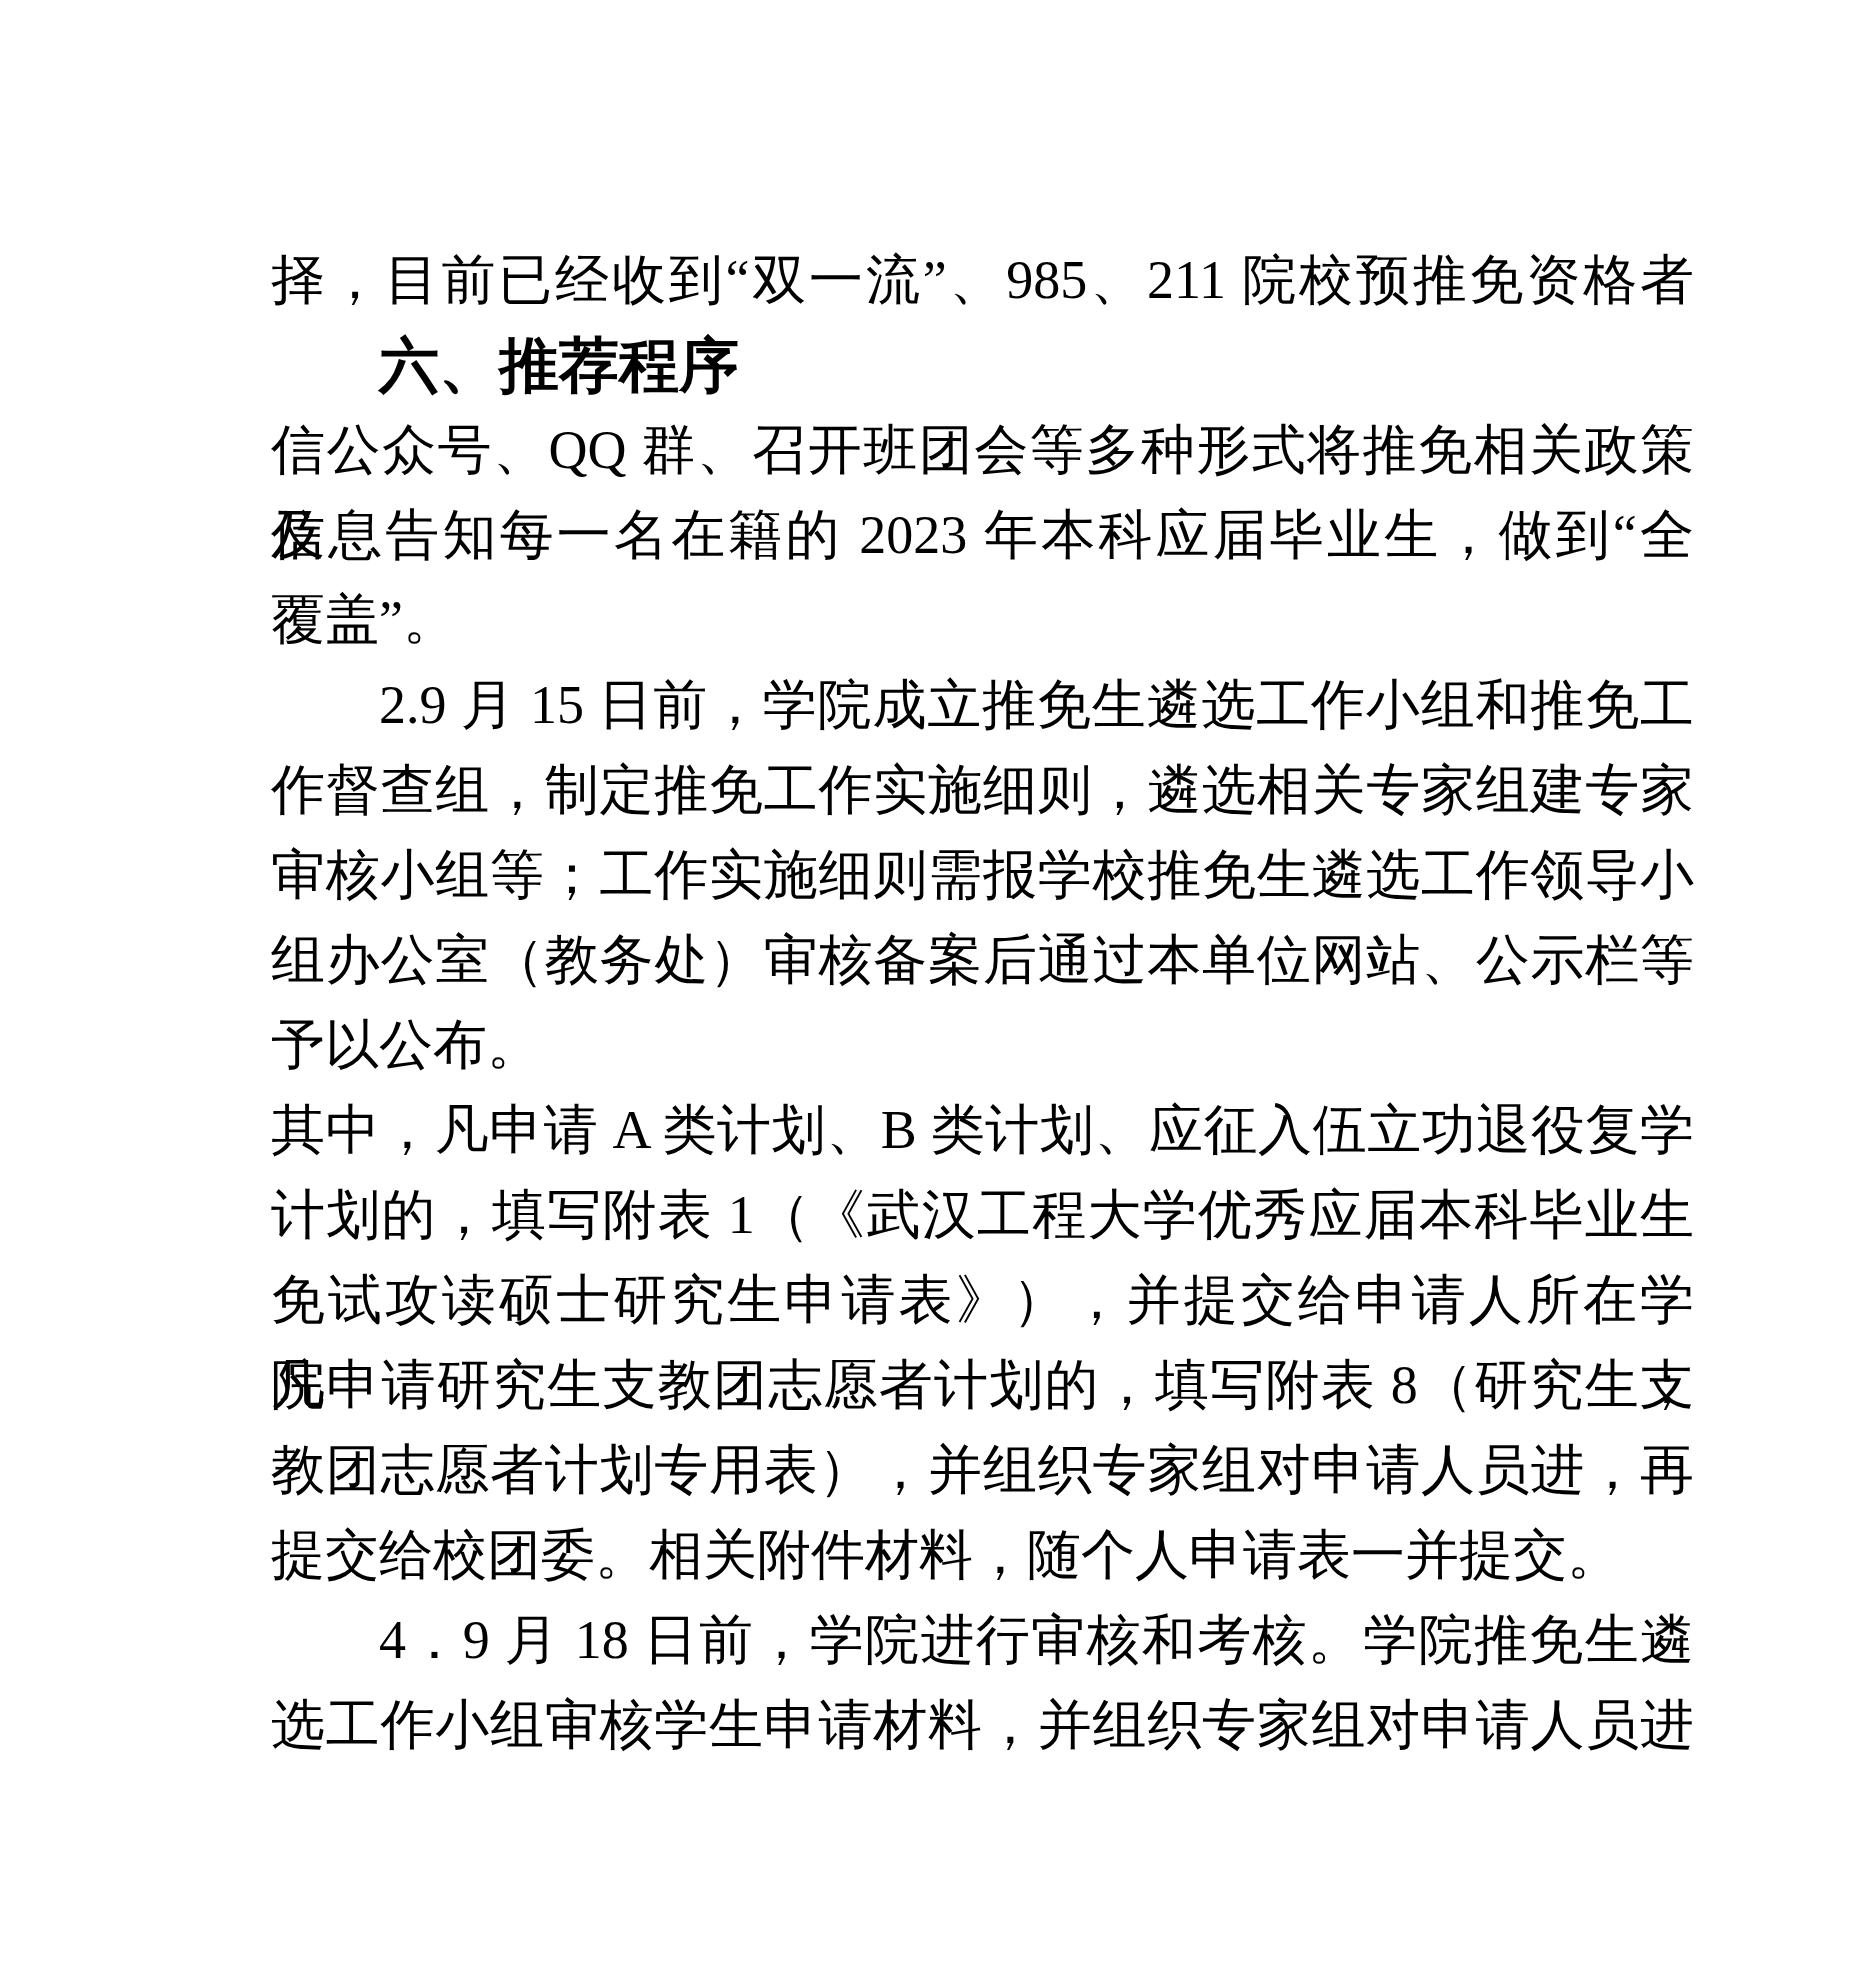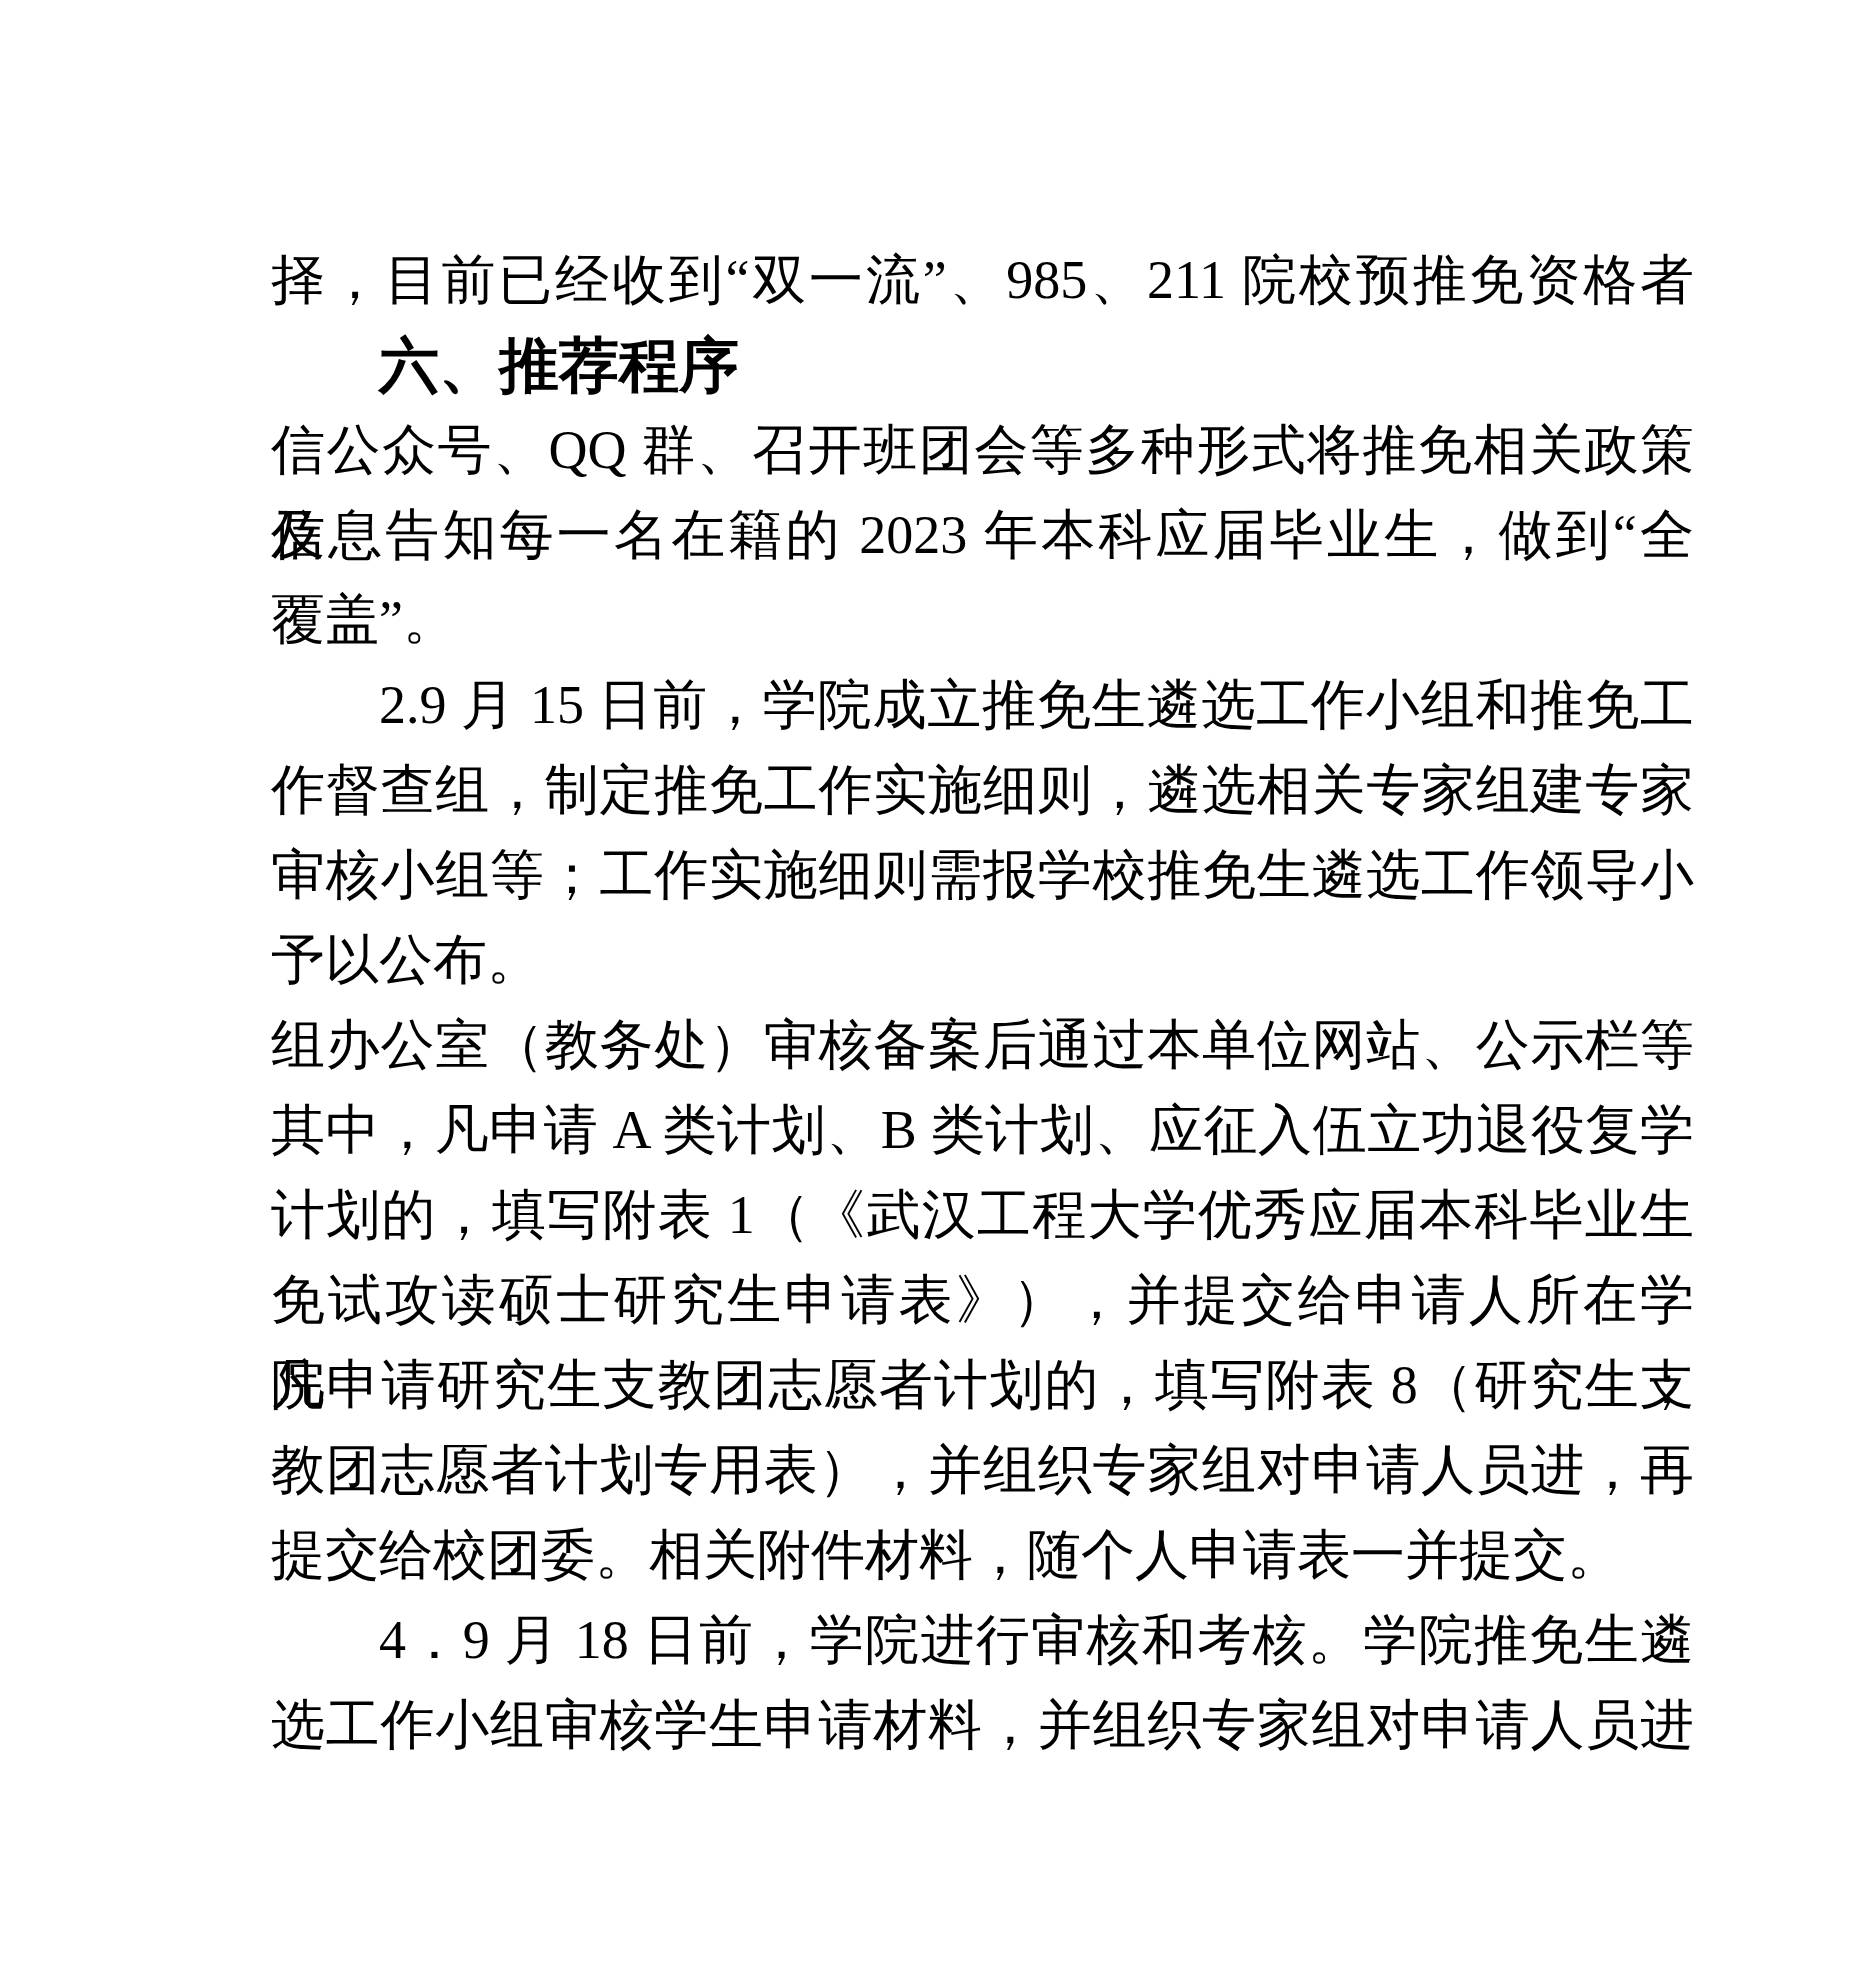--- a/index.html
+++ b/index.html
@@ -49,22 +49,22 @@
 <div class="page">
   <div class="textblock" id="textblock">
       <div class="line justify">择，目前已经收到“双一流”、985、211 院校预推免资格者</div>
       <div class="line indent heading">六、推荐程序</div>
       <div class="line justify">信公众号、QQ 群、召开班团会等多种形式将推免相关政策及</div>
       <div class="line justify">信息告知每一名在籍的 2023 年本科应届毕业生，做到“全</div>
       <div class="line">覆盖”。</div>
       <div class="line justify indent">2.9 月 15 日前，学院成立推免生遴选工作小组和推免工</div>
       <div class="line justify">作督查组，制定推免工作实施细则，遴选相关专家组建专家</div>
       <div class="line justify">审核小组等；工作实施细则需报学校推免生遴选工作领导小</div>
+      <div class="line justify">组办公室（教务处）审核备案后通过本单位网站、公示栏等</div>
       <div class="line">予以公布。</div>
-      <div class="line justify">组办公室（教务处）审核备案后通过本单位网站、公示栏等</div>
       <div class="line justify">其中，凡申请 A 类计划、B 类计划、应征入伍立功退役复学</div>
       <div class="line justify">计划的，填写附表 1（《武汉工程大学优秀应届本科毕业生</div>
       <div class="line justify">免试攻读硕士研究生申请表》），并提交给申请人所在学院；</div>
       <div class="line justify">凡申请研究生支教团志愿者计划的，填写附表 8（研究生支</div>
       <div class="line justify">教团志愿者计划专用表），并组织专家组对申请人员进，再</div>
       <div class="line">提交给校团委。相关附件材料，随个人申请表一并提交。</div>
       <div class="line justify indent">4．9 月 18 日前，学院进行审核和考核。学院推免生遴</div>
       <div class="line justify">选工作小组审核学生申请材料，并组织专家组对申请人员进</div>
     </div>
 

